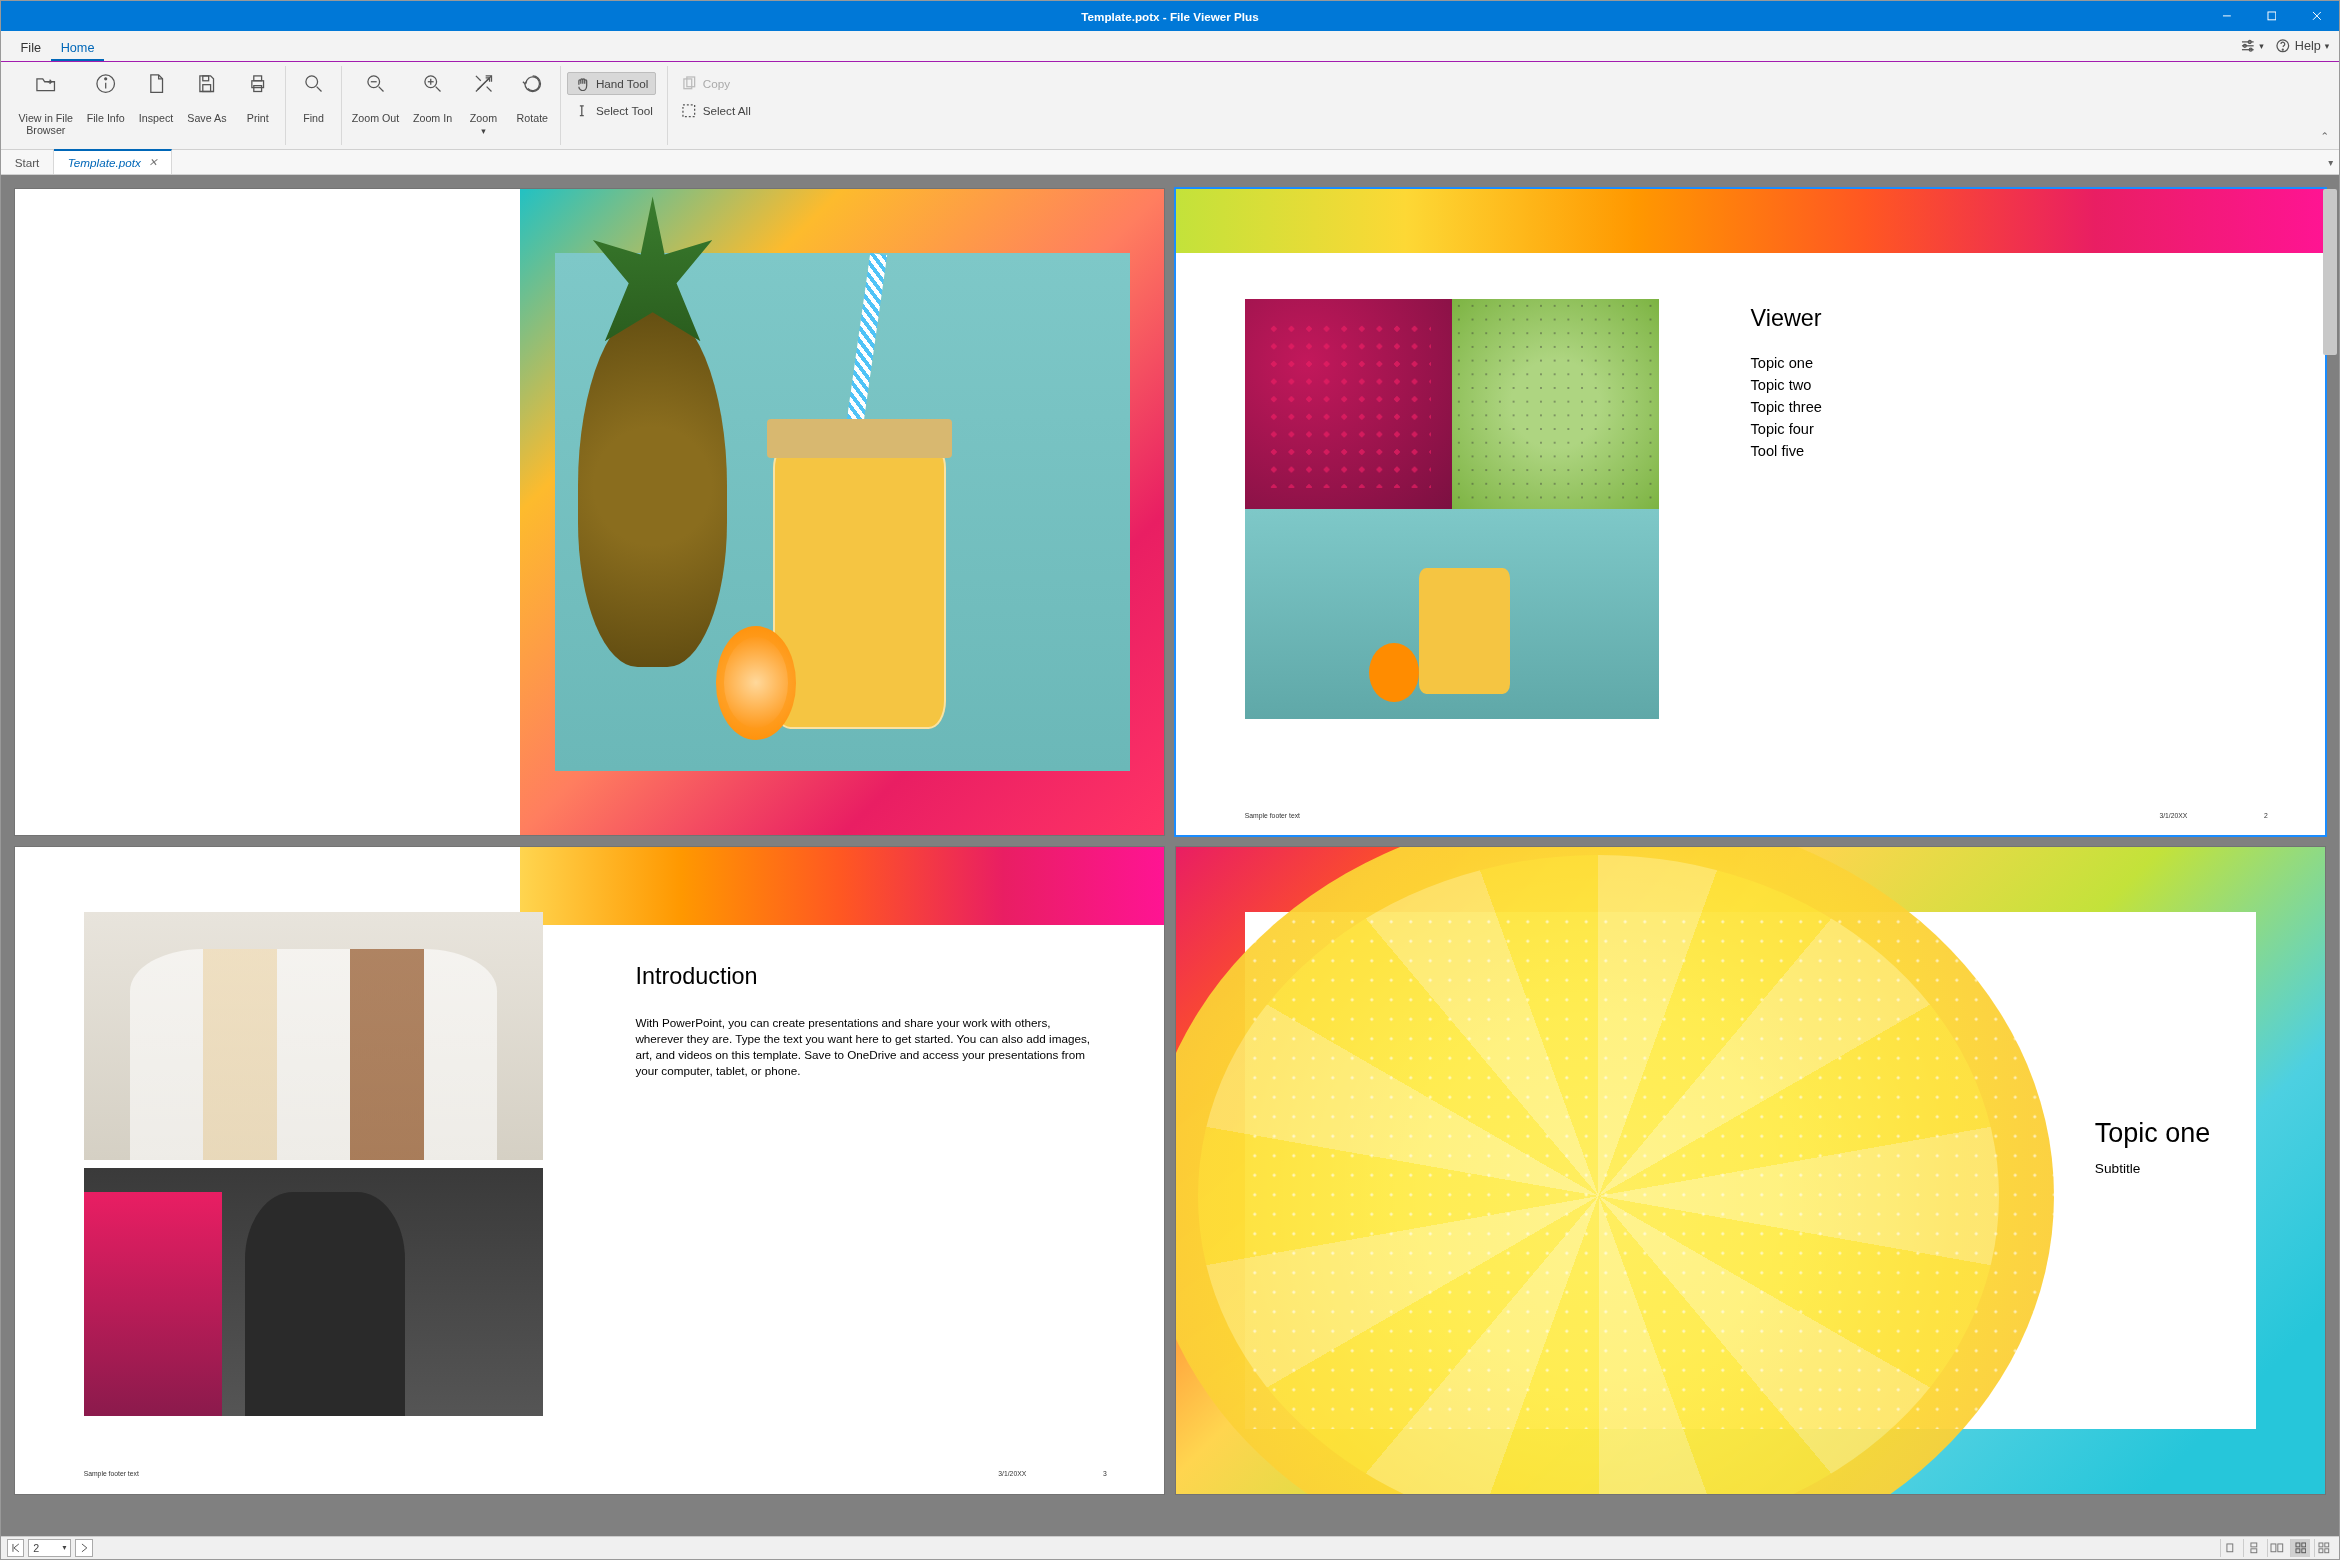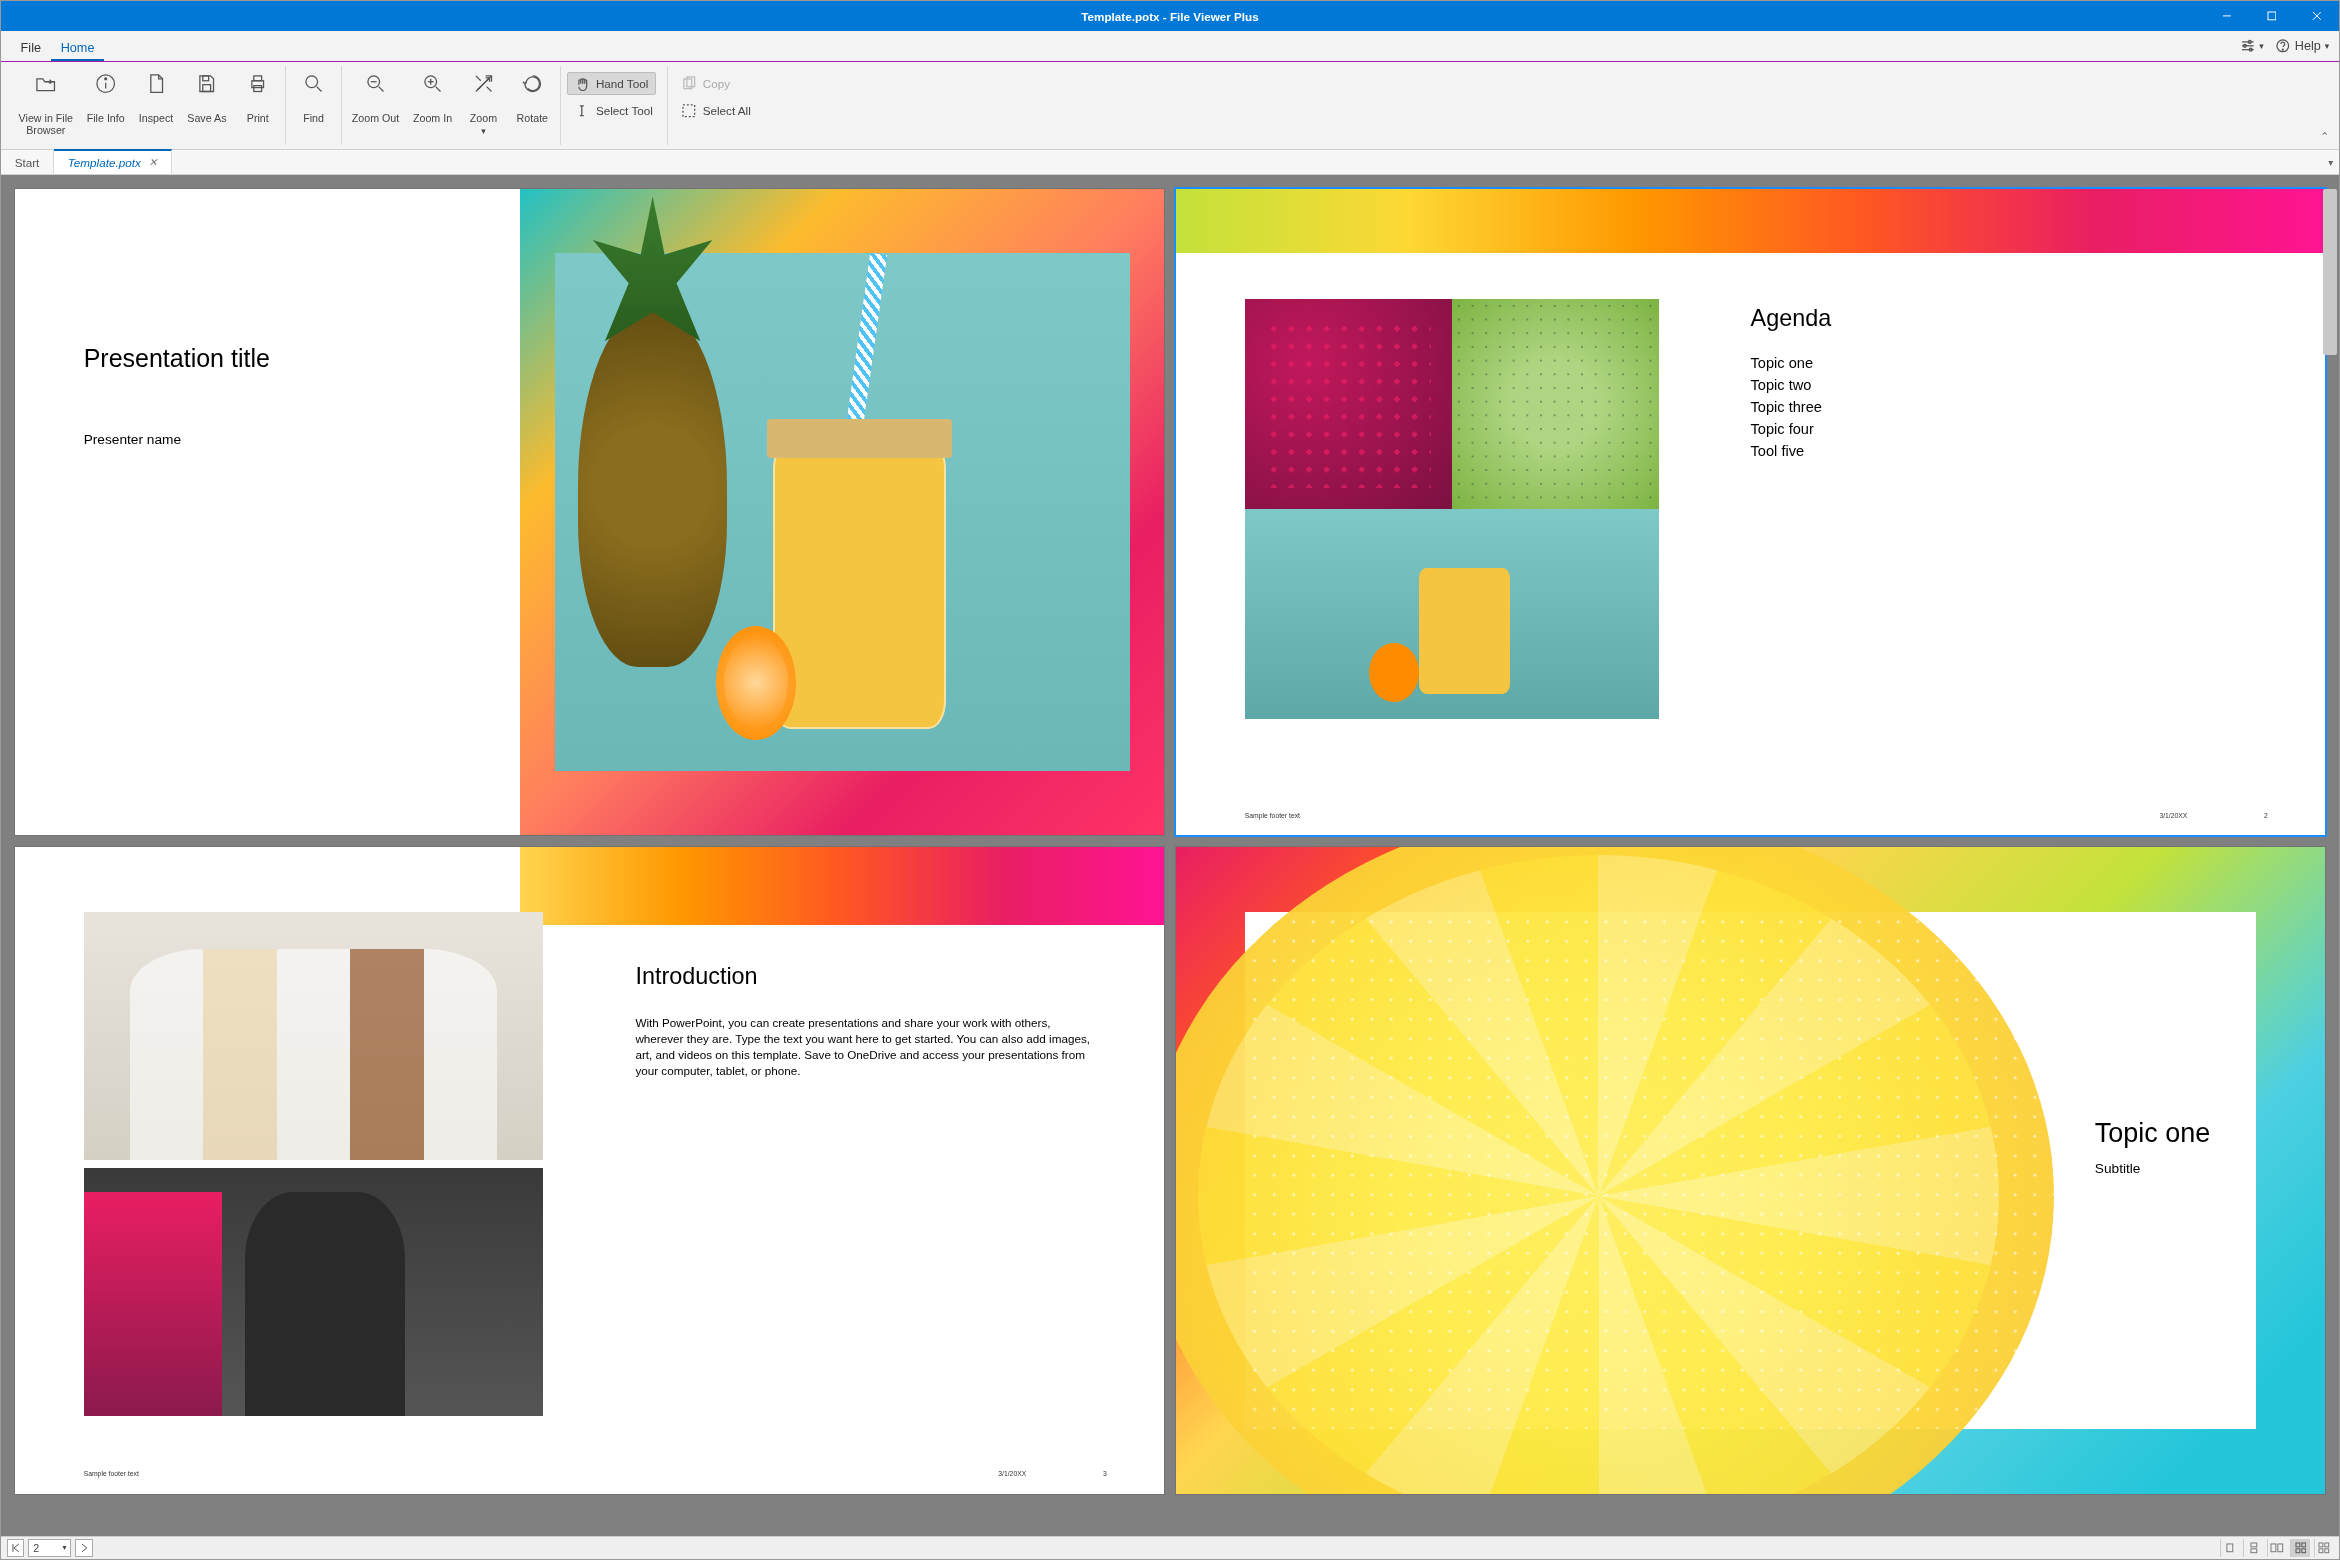--- a/index.html
+++ b/index.html
@@ -346,38 +346,34 @@
   <div class="workspace">
 
     <div class="slide s1">
       <div class="rainbow-frame"></div>
       <div class="imgbox1">
         <div class="pineapple"></div>
         <div class="straw"></div>
         <div class="jar"></div>
         <div class="orange"></div>
       </div>
-      <div class="txt">
-        <div class="title">Presentation title</div>
-        <div class="presenter">Presenter name</div>
-      </div>
     </div>
 
     <div class="slide s2 sel">
       <div class="rainbow-frame"></div>
       <div class="imgs">
         <div class="img-a"></div>
           <div class="img-b"></div>
         <div class="img-c">
             <div class="minijar"></div>
             <div class="miniorange"></div>
           </div>
       </div>
       <div class="agenda">
-        <div class="ag-title">Agenda</div>
+        <div class="ag-title">Viewer</div>
         <div class="ag-item">Topic one</div>
         <div class="ag-item">Topic two</div>
         <div class="ag-item">Topic three</div>
         <div class="ag-item">Topic four</div>
         <div class="ag-item">Tool five</div>
       </div>
       <div class="footer-txt">Sample footer text</div>
       <div class="footer-date">3/1/20XX</div>
       <div class="footer-num">2</div>
     </div>

